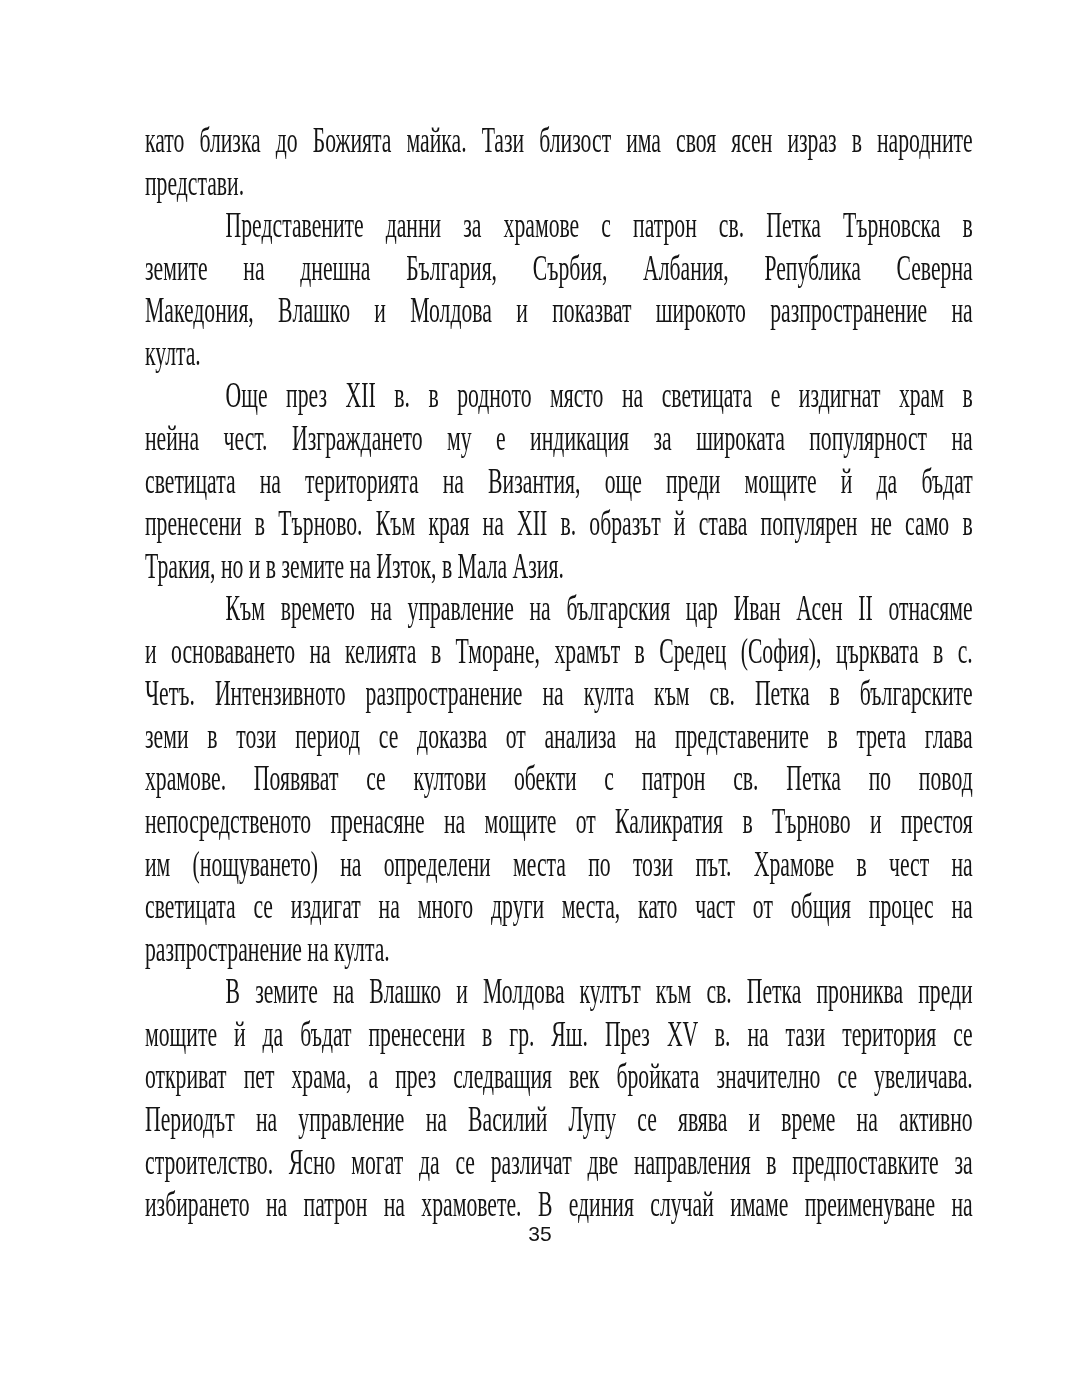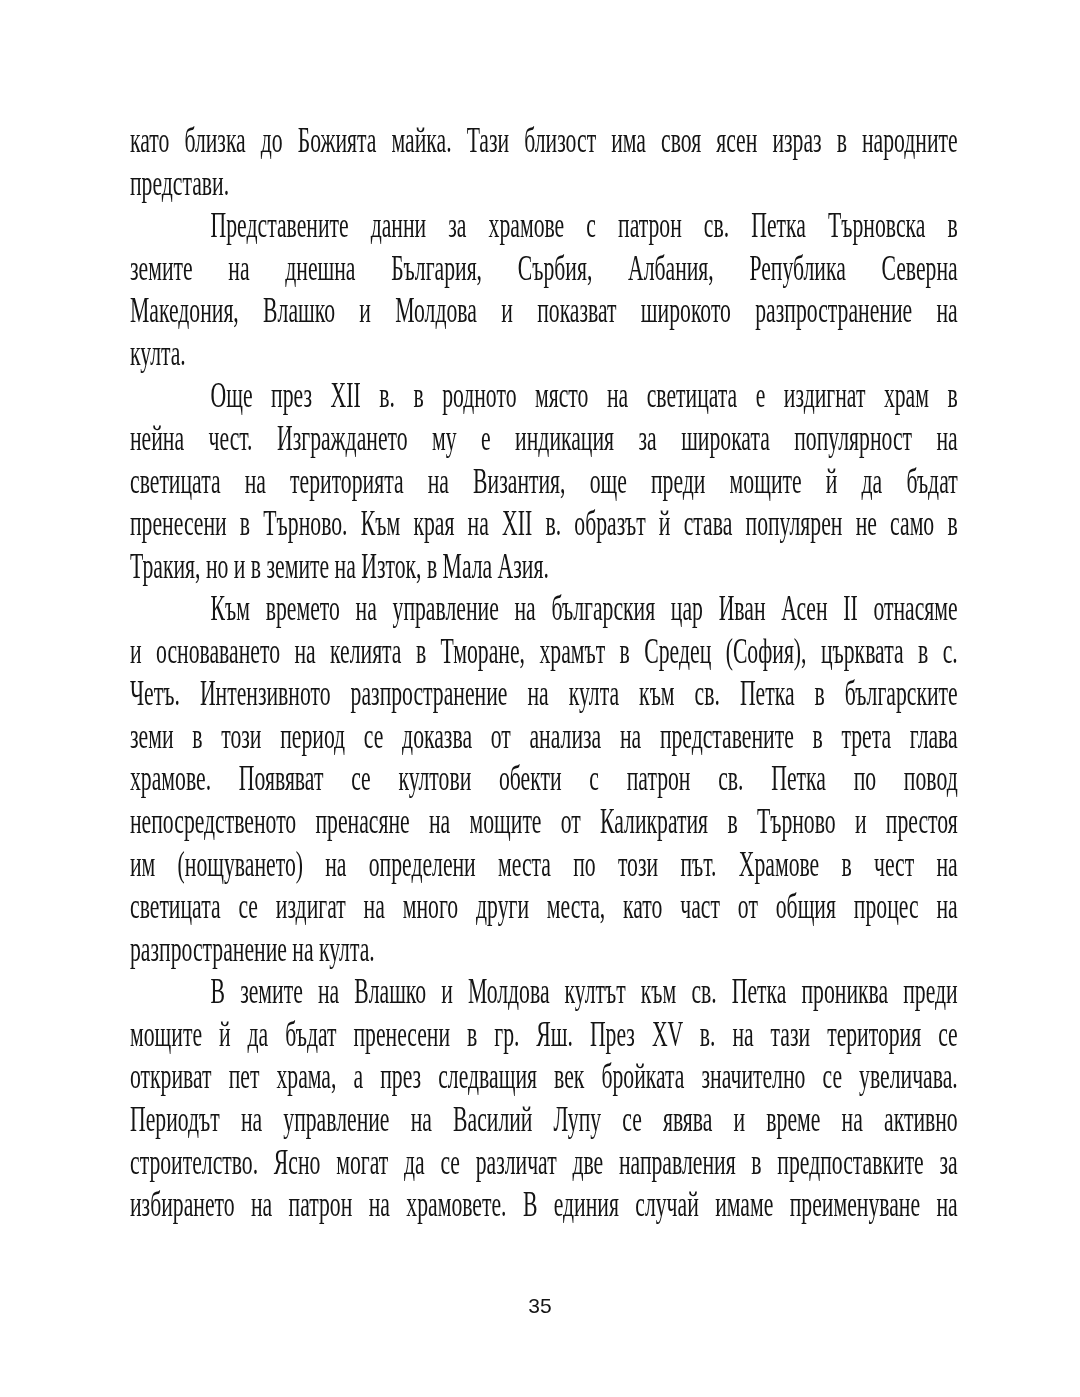--- a/index.html
+++ b/index.html
@@ -11,21 +11,21 @@
     position: relative;
     width: 1080px;
     height: 1397px;
     background: #ffffff;
     overflow: hidden;
     font-family: "Liberation Serif", "DejaVu Serif", serif;
     color: #141414;
   }
   .text-area {
     position: absolute;
-    left: 130px;
+    left: 145px;
     top: 120px;
     width: 828px;
   }
   
   .text-inner {
     width: 1335px;
     transform: scaleX(0.62);
     transform-origin: 0 0;
   }
   .paragraph {
@@ -43,21 +43,21 @@
   .line.indent {
     text-indent: 130px;
   }
   .line.final {
     text-align: left;
     text-align-last: left;
   }
   .page-number {
     position: absolute;
     left: 0;
-    top: 1293px;
+    top: 1221px;
     width: 1080px;
     text-align: center;
     font-family: "Liberation Sans", "DejaVu Sans", sans-serif;
     font-size: 21px;
     line-height: 25px;
     color: #141414;
   }
 </style>
 </head>
 <body>

